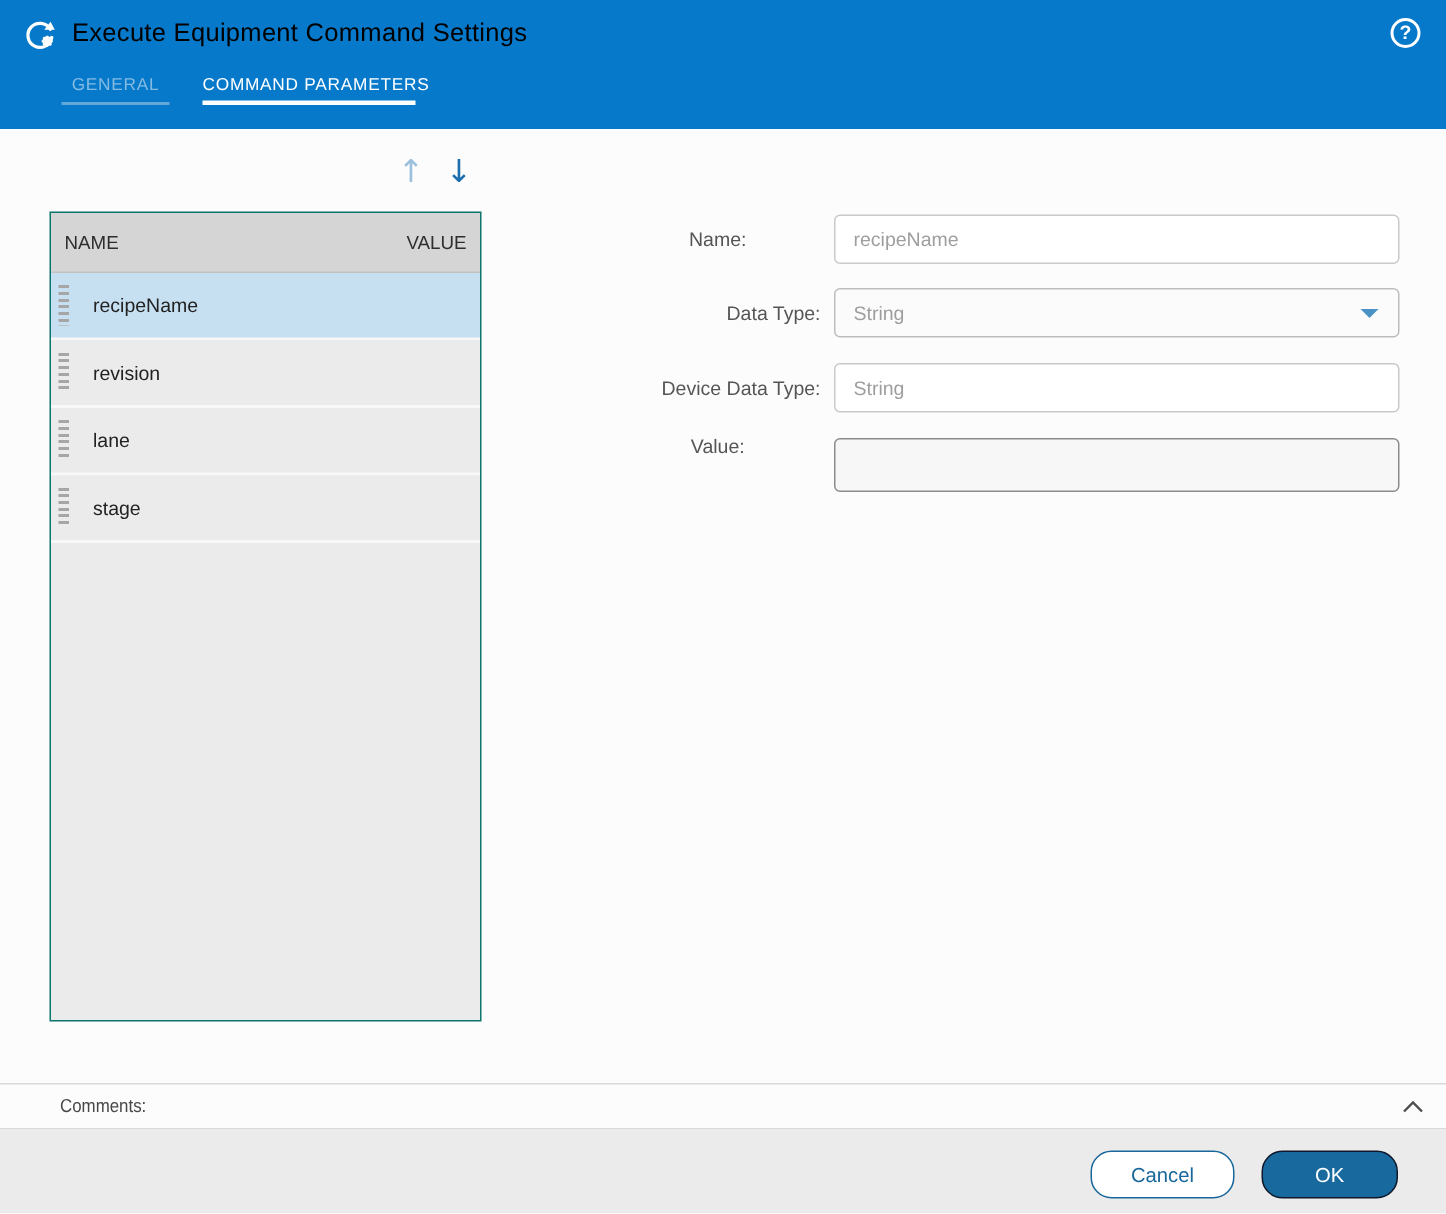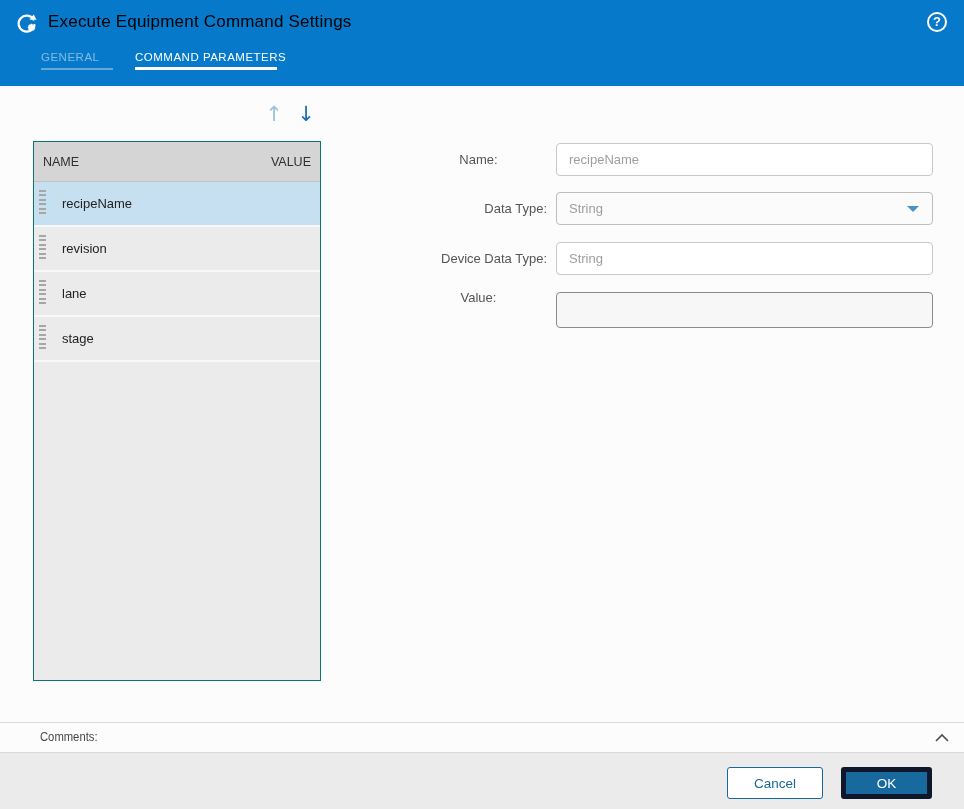--- a/index.html
+++ b/index.html
@@ -11,21 +11,21 @@
     overflow: hidden;
   }
   .screen { position: absolute; inset: 0; width: 964px; height: 809px; background: #fcfcfc; }
 
   
   .header { position: absolute; left: 0; top: 0; width: 964px; height: 86px; background: #0779ca; }
   .app-icon { position: absolute; left: 15px; top: 11px; width: 24px; height: 24px; }
   .window-title { position: absolute; left: 48px; top: 12px; color: #000000; font-size: 17px; font-weight: 400; letter-spacing: 0.2px; white-space: nowrap; }
   .help-btn { position: absolute; left: 927px; top: 12px; width: 20px; height: 20px; border: 2px solid #ffffff; border-radius: 50%; color: #ffffff; font-size: 13px; font-weight: 700; text-align: center; line-height: 16px; cursor: pointer; }
 
-  .tab { position: absolute; top: 47px; height: 23px; text-align: left; font-size: 11.5px; letter-spacing: 0.5px; line-height: 20px; cursor: pointer; white-space: nowrap; }
+  .tab { position: absolute; top: 47px; height: 23px; text-align: center; font-size: 11.5px; letter-spacing: 0.5px; line-height: 20px; cursor: pointer; white-space: nowrap; }
   .tab-general { left: 41px; width: 72px; color: #84bbe2; border-bottom: 2px solid #63a8d9; }
   .tab-active { left: 135px; width: 142px; color: #ffffff; border-bottom: 3px solid #ffffff; }
 
   
   .move-btn { position: absolute; top: 101px; width: 24px; height: 26px; font-size: 21px; line-height: 26px; text-align: center; cursor: pointer; background: none; border: none; font-family: "DejaVu Sans", sans-serif; }
   .move-up { left: 262px; color: #9cc1dd; }
   .move-down { left: 294px; color: #1b6fae; }
 
   
   .param-table { position: absolute; left: 33px; top: 141px; width: 288px; height: 540px; border: 1px solid #0f766e; background: #ebebeb; }
@@ -41,23 +41,23 @@
   .dropdown-arrow { position: absolute; right: 13px; top: 13px; width: 0; height: 0; border-left: 6px solid transparent; border-right: 6px solid transparent; border-top: 6px solid #4a91c5; }
   .value-input { border: 1px solid #8b8b8b; background: #f7f7f7; height: 36px; color: #333; }
 
   
   .comments-bar { position: absolute; left: 0; top: 722px; width: 964px; height: 31px; background: #fcfcfc; border-top: 1px solid #d9d9d9; border-bottom: 1px solid #d9d9d9; text-decoration: underline; }
   .comments-label { position: absolute; left: 40px; top: 7px; font-size: 12.5px; color: #474747; transform: scaleX(0.9); transform-origin: left center; }
   .collapse-btn { position: absolute; right: 14px; top: 8px; width: 16px; height: 14px; cursor: pointer; background: none; border: none; padding: 0; }
 
   
   .footer { position: absolute; left: 0; top: 753px; width: 964px; height: 56px; background: #ebebeb; }
-  .btn { position: absolute; top: 14px; height: 32px; border-radius: 3px; font-size: 13.5px; font-family: "Liberation Sans", sans-serif; cursor: pointer; }
+  .btn { position: absolute; top: 14px; height: 32px; border-radius: 14px; font-size: 13.5px; font-family: "Liberation Sans", sans-serif; cursor: pointer; }
   .btn-cancel { left: 727px; width: 96px; background: #ffffff; border: 1px solid #19689c; color: #19689c; }
-  .btn-ok { left: 841px; width: 91px; background: #17699e; border: 5px solid #0f172a; color: #ffffff; }
+  .btn-ok { left: 841px; width: 91px; background: #17699e; border: 1px solid #0f172a; color: #ffffff; }
 </style>
 </head>
 <body>
 
 <div class="screen">
 
   <div class="header">
     <span class="app-icon">
       <svg width="24" height="24" viewBox="0 0 24 24">
         <path d="M18.5 8.5 A 8 8 0 1 0 19.5 14" fill="none" stroke="#ffffff" stroke-width="2.2" stroke-linecap="round"></path>

